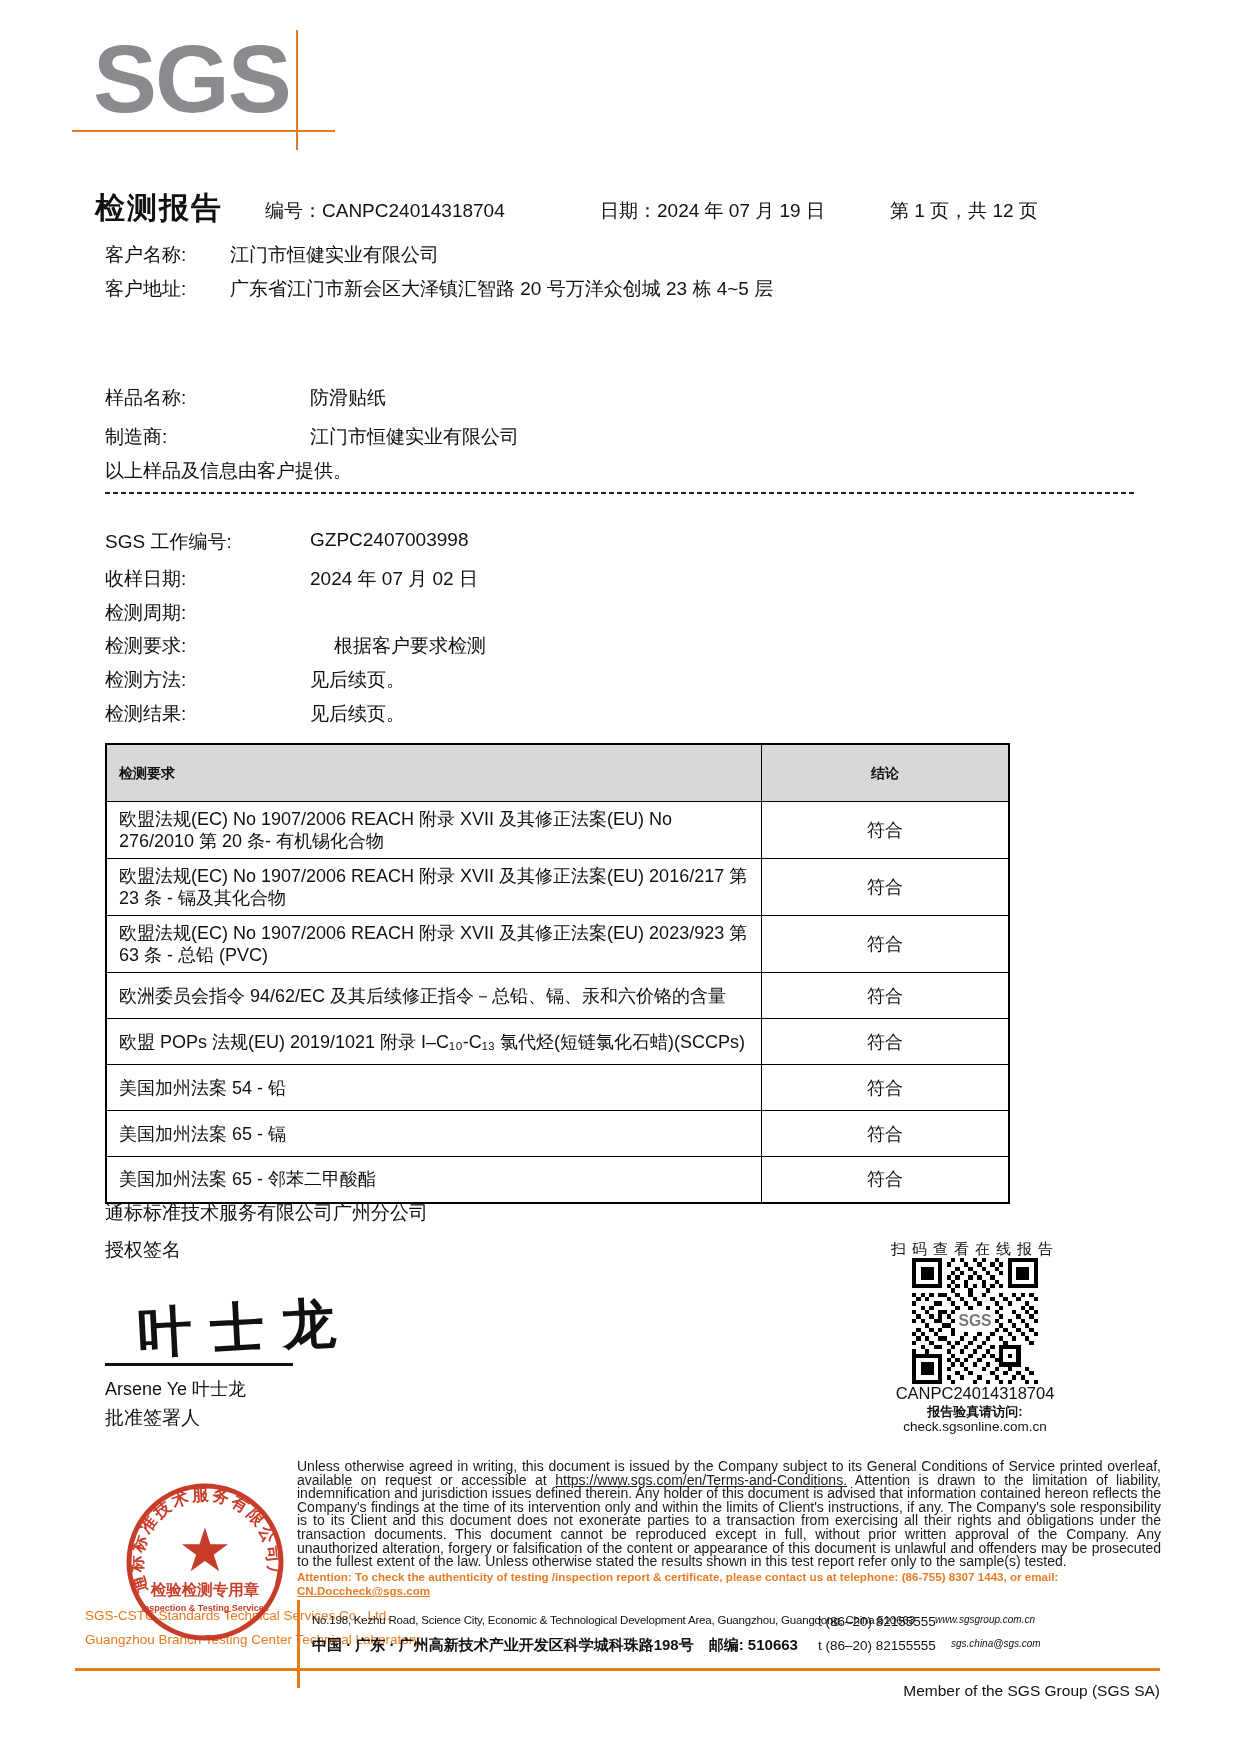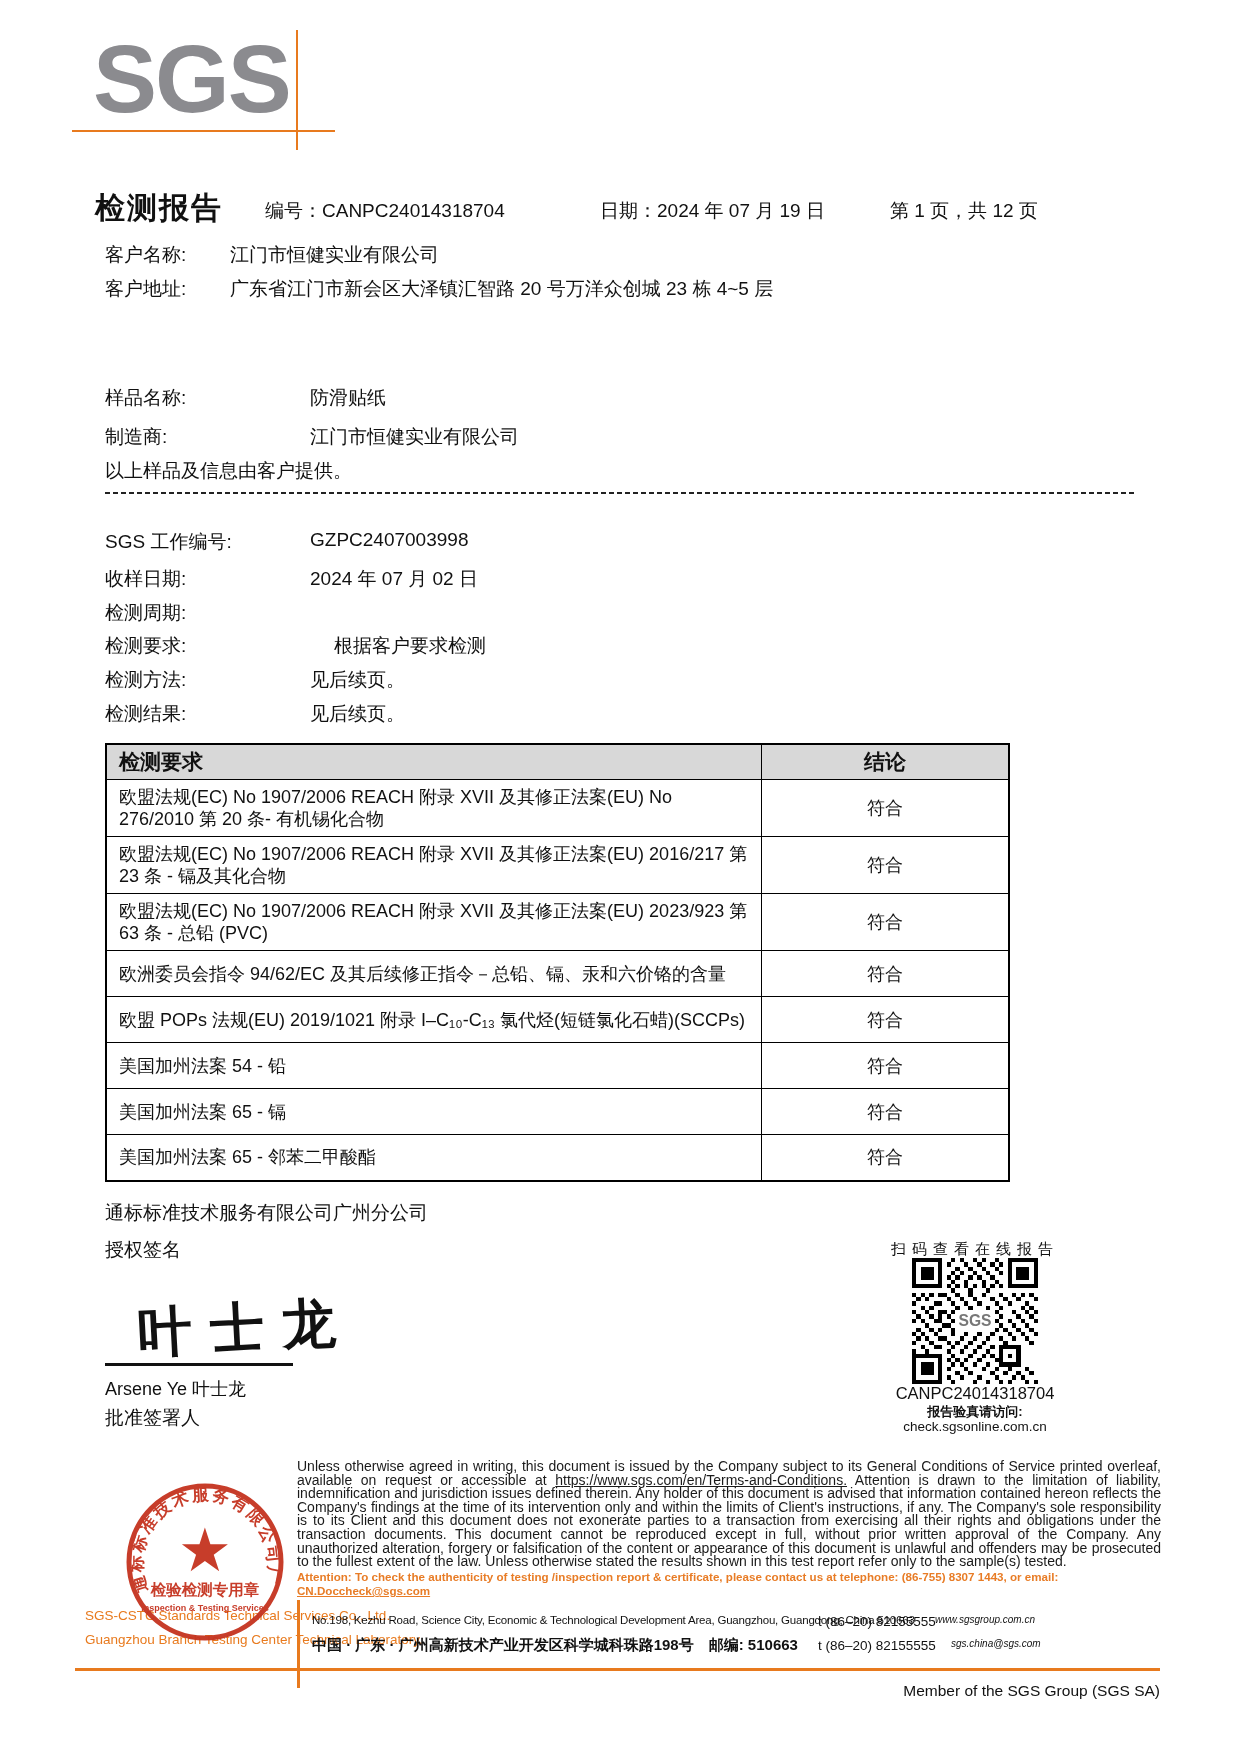--- a/index.html
+++ b/index.html
@@ -16,21 +16,21 @@
   
   .lbl{left:105px;font-size:19px;white-space:nowrap;}
   .val{font-size:19px;white-space:nowrap;}
   .dashline{left:105px;top:492px;width:1032px;height:2px;
     background:repeating-linear-gradient(90deg,#222 0 5px,transparent 5px 8px);}
   
   .tblwrap{left:105px;top:743px;width:905px;}
   table.res{border-collapse:collapse;width:905px;table-layout:fixed;}
   table.res th,table.res td{border:1px solid #000;font-size:18px;line-height:22px;padding:6px 12px;}
   table.res{border:2px solid #000;}
-  table.res th{background:#d8d8d8;height:17px;padding:6px 12px;font-size:21px;}
+  table.res th{background:#d8d8d8;height:17px;padding:17px 12px;font-size:14px;}
   th.req{text-align:left;}
   th.con{text-align:center;width:222px;}
   td.req{text-align:left;}
   td.con{text-align:center;}
   tr.single{height:46px;}
   
   .handwrite{left:138px;top:1292px;font-size:54px;font-weight:bold;letter-spacing:18px;
              transform:rotate(-3deg);font-family:"DejaVu Serif","Liberation Serif",serif;white-space:nowrap;}
   .sigline{left:105px;top:1363px;width:188px;height:3px;background:#111;}
   

